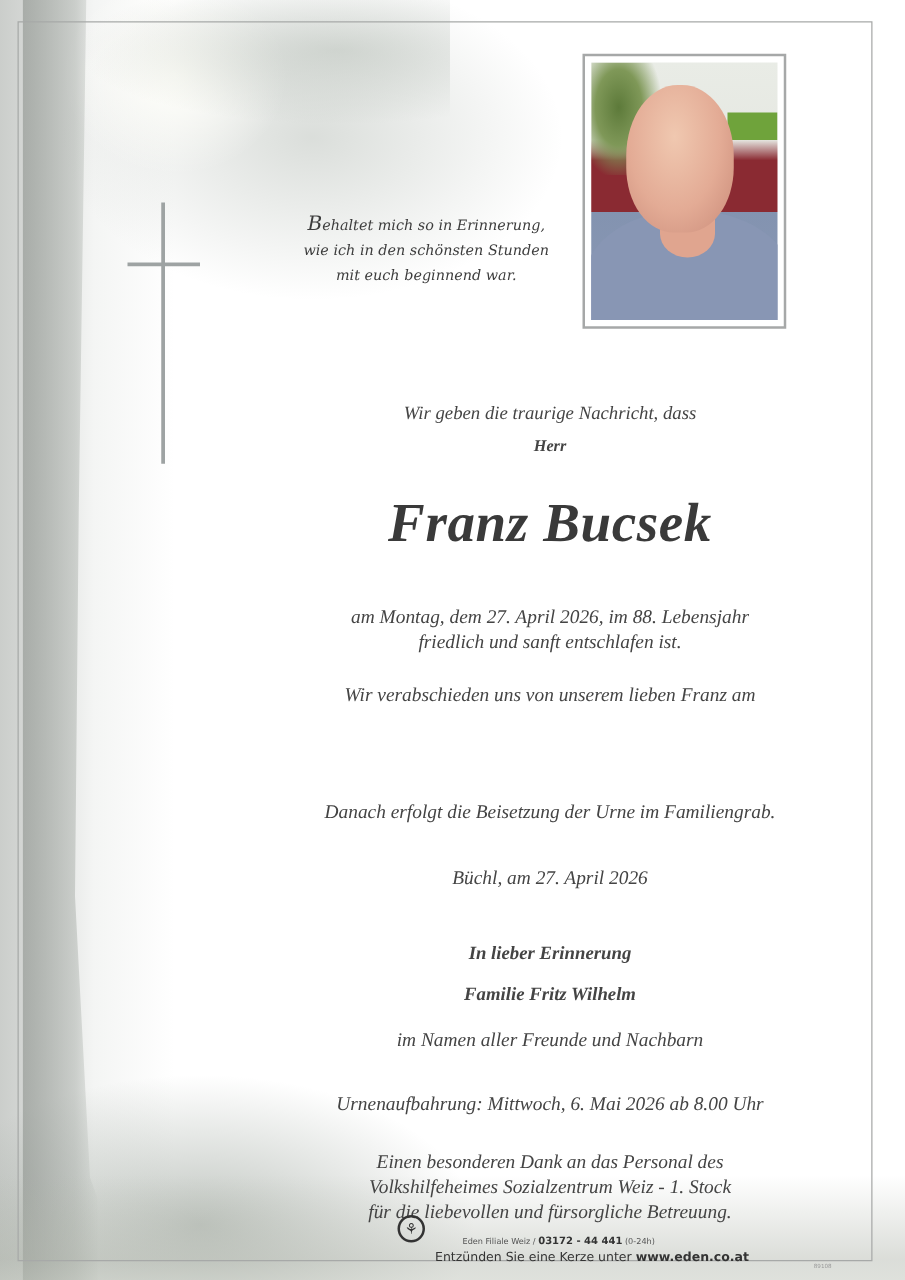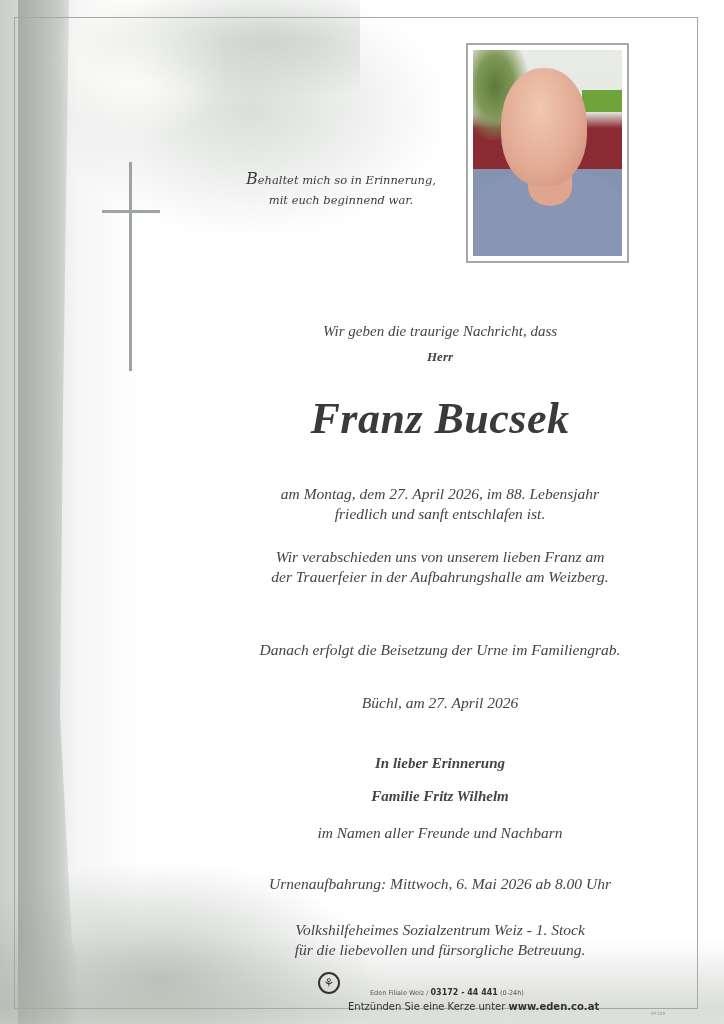--- a/index.html
+++ b/index.html
@@ -137,20 +137,21 @@
 
 <div class="frame"></div>
 
 <div>
   <div class="cross-v"></div>
   <div class="cross-h"></div>
 </div>
 
 <div class="motto">
   <span class="line"><span class="cap">B</span><span>ehaltet mich so in Erinnerung,</span></span>
+  <span class="line">wie ich in den schönsten Stunden</span>
   <span class="line">mit euch beginnend war.</span>
 </div>
 
 <div class="photo-frame">
   <div class="photo" title="Portrait photo of Franz Bucsek">
     <div class="plant"></div>
     <div class="green-stripe"></div>
     <div class="sweater"></div>
     <div class="neck"></div>
     <div class="head"></div>
@@ -161,31 +162,31 @@
 <div class="col t-herr">Herr</div>
 <div class="col t-name">Franz Bucsek</div>
 
 <div class="col p t-died">
   <span class="line">am Montag, dem 27. April 2026, im 88. Lebensjahr</span>
   <span class="line">friedlich und sanft entschlafen ist.</span>
 </div>
 
 <div class="col p t-farewell">
   <span class="line">Wir verabschieden uns von unserem lieben Franz am</span>
-  <span class="line">der Trauerfeier in der Aufbahrungshalle am Weizberg.</span>
 </div>
 
 <div class="col p t-burial">Danach erfolgt die Beisetzung der Urne im Familiengrab.</div>
 <div class="col p t-place">Büchl, am 27. April 2026</div>
 <div class="col t-mem">In lieber Erinnerung</div>
 <div class="col t-family">Familie Fritz Wilhelm</div>
 <div class="col p t-friends">im Namen aller Freunde und Nachbarn</div>
 <div class="col p t-urn">Urnenaufbahrung: Mittwoch, 6. Mai 2026 ab 8.00 Uhr</div>
 
 <div class="col p t-thanks">
+  <span class="line">Einen besonderen Dank an das Personal des</span>
   <span class="line">Volkshilfeheimes Sozialzentrum Weiz - 1. Stock</span>
   <span class="line">für die liebevollen und fürsorgliche Betreuung.</span>
 </div>
 
 <div class="footer">
   <div class="eden-logo">⚘</div>
   <div class="main-line"><span>Entzünden Sie eine Kerze unter </span><b>www.eden.co.at</b></div>
   <div class="sub-line"><span>Eden Filiale Weiz / </span><b>03172 - 44 441</b><span> (0-24h)</span></div>
 </div>
 

